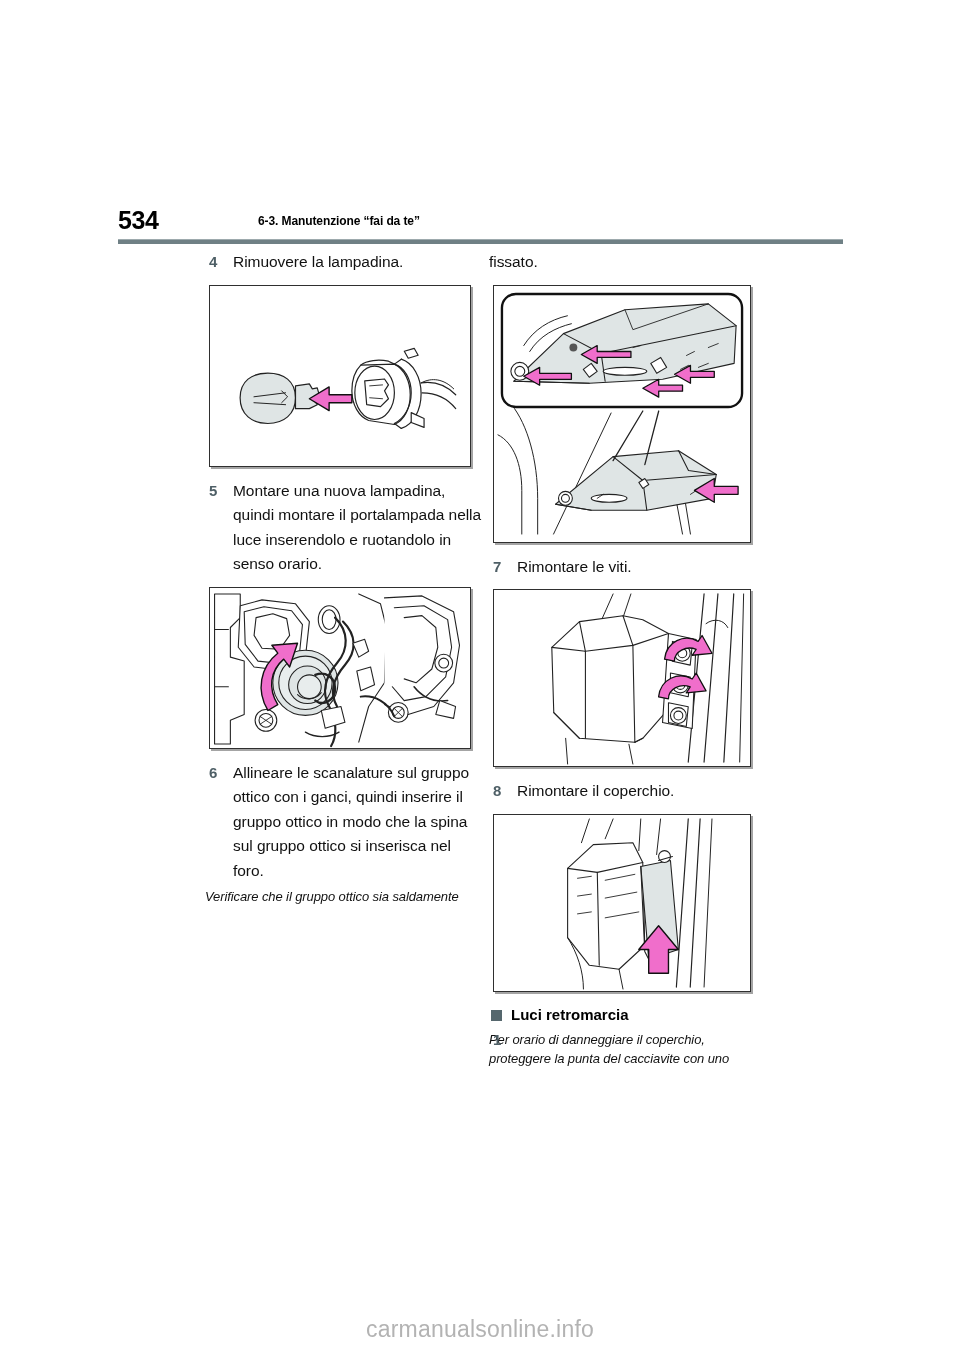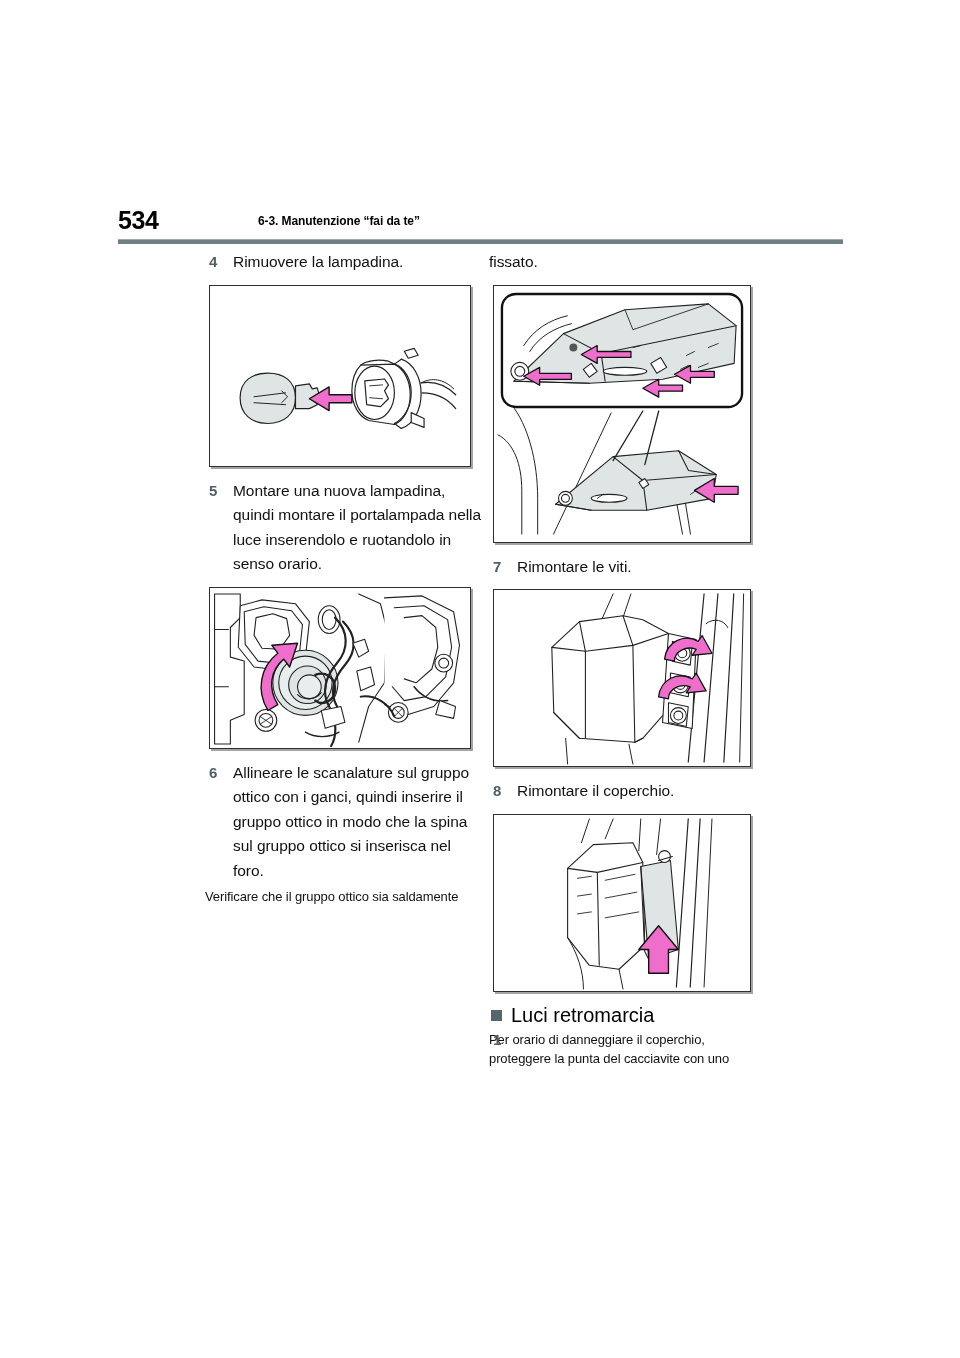--- a/index.html
+++ b/index.html
@@ -90,20 +90,21 @@
     color: #111;
     letter-spacing: -0.05px;
   }
 
   .note {
     font-size: 13px;
     line-height: 19px;
     color: #111;
     letter-spacing: -0.1px;
     margin-top: 4px;
+    font-style: italic;
   }
   .note-right { width: 272px; }
 
   
   .figure {
     position: relative;
     box-sizing: border-box;
     border: 1px solid #2f2f2f;
     background: #fff;
     box-shadow: 2px 2px 0 0 rgba(90,90,90,0.55);
@@ -120,22 +121,22 @@
   }
   .subhead .bullet {
     position: absolute;
     left: 2px;
     top: 6px;
     width: 11px;
     height: 11px;
     background: #55676d;
   }
   .subhead-text {
-    font-size: 20px;
-    font-weight: normal;
+    font-size: 15px;
+    font-weight: bold;
     line-height: 22px;
     color: #000;
   }
 
   
   .watermark {
     position: absolute;
     left: 0;
     top: 1316px;
     width: 960px;
@@ -407,13 +408,14 @@
       <span class="subhead-text">Luci retromarcia</span>
     </div>
 
     <div class="step">
       <span class="step-num">1</span>
     </div>
 
     <div class="note note-right">Per orario di danneggiare il coperchio, proteggere la punta del cacciavite con uno</div>
   </div>
 
+  <div class="watermark">carmanualsonline.info</div>
 </div>
 
 </body></html>

